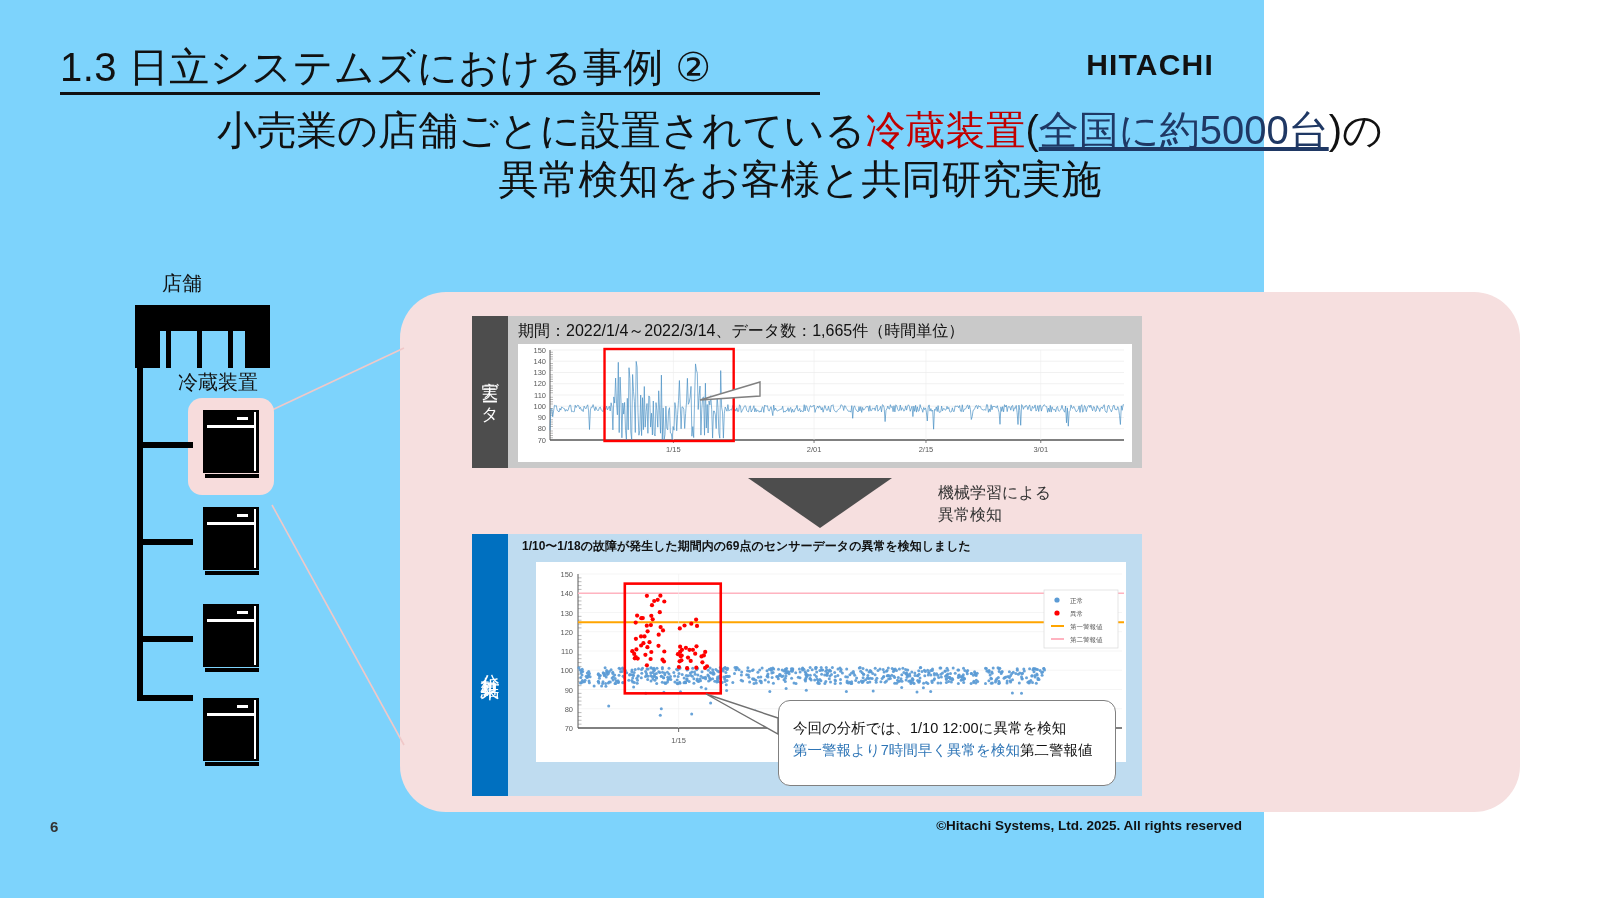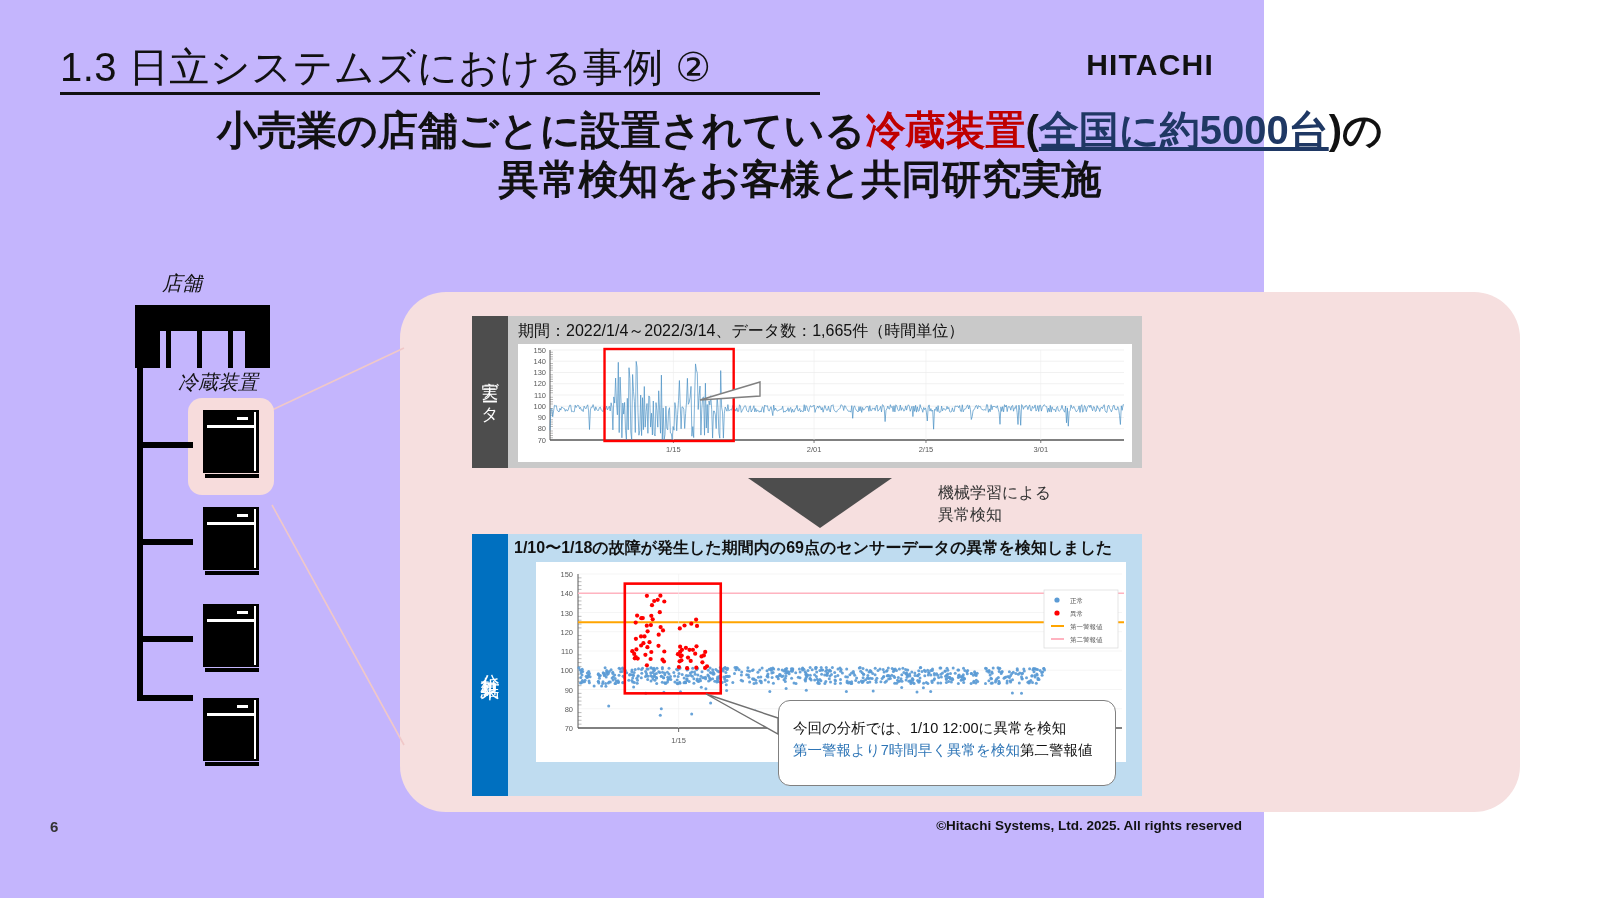--- a/index.html
+++ b/index.html
@@ -2,47 +2,47 @@
 <html><head>
 <meta charset="utf-8">
 <style>
   * { box-sizing: border-box; margin: 0; padding: 0; }
   html, body {
     width: 1600px; height: 898px;
     background: #ffffff;
     font-family: "Liberation Sans", "DejaVu Sans", sans-serif;
     overflow: hidden;
   }
-  #slide { position: relative; width: 1264px; height: 898px; background: #c4b5fd; }
+  #slide { position: relative; width: 1264px; height: 898px; background: #7dd3fc; }
 
   
   .title {
     position: absolute; left: 60px; top: 40px;
     font-size: 40px; font-weight: 400; color: #111;
     letter-spacing: 0.5px; white-space: nowrap;
   }
   .title-rule {
     position: absolute; left: 60px; top: 92px; width: 760px; height: 3px;
     background: #111;
   }
   .logo {
     position: absolute; right: 50px; top: 48px;
     font-size: 30px; font-weight: bold; color: #111;
     letter-spacing: 1.2px;
   }
   .subtitle {
     position: absolute; left: 0; top: 106px; width: 1600px;
     text-align: center;
-    font-size: 40px; font-weight: bold; color: #111; line-height: 1.22;
+    font-size: 40px; font-weight: normal; color: #111; line-height: 1.22;
   }
   .subtitle .hl-red { color: #c00000; }
   .subtitle .hl-navy { color: #1f3864; text-decoration: underline; text-underline-offset: 3px; }
 
   
-  .diag { position: absolute; left: 110px; top: 270px; width: 320px; height: 540px; font-style: italic; }
+  .diag { position: absolute; left: 110px; top: 270px; width: 320px; height: 540px; }
   .lbl-store {
     position: absolute; left: 52px; top: 0px; font-size: 20px; color: #111; white-space: nowrap;
   }
   .lbl-fridge {
     position: absolute; left: 68px; top: 99px; font-size: 20px; color: #111; white-space: nowrap;
   }
   .store-shape { position: absolute; left: 25px; top: 35px; width: 135px; height: 63px; }
   .store-shape .bar-top { position: absolute; left: 0; top: 0; width: 135px; height: 13px; background: #000; }
   .store-shape .leg-l { position: absolute; left: 0; top: 0; width: 25px; height: 63px; background: #000; }
   .store-shape .leg-r { position: absolute; left: 110px; top: 0; width: 25px; height: 63px; background: #000; }
@@ -116,22 +116,22 @@
     background: #bfdcf0;
   }
   .side-tab-blue {
     position: absolute; left: 0; top: 0; width: 36px; height: 262px;
     background: #0070c0; color: #fff;
     writing-mode: vertical-rl; text-orientation: upright;
     display: flex; align-items: center; justify-content: center;
     font-size: 19px; letter-spacing: 3px;
   }
   .panel-bottom .head-text {
-    position: absolute; left: 42px; top: 4px;
-    font-size: 16px; font-weight: bold; color: #111; white-space: nowrap;
+    position: absolute; left: 50px; top: 4px;
+    font-size: 12px; font-weight: bold; color: #111; white-space: nowrap;
   }
   .chart-bottom {
     position: absolute; left: 64px; top: 28px; width: 590px; height: 200px;
     background: #fff;
   }
 
   
   .callout {
     position: absolute; background: #fff;
     border: 1.5px solid #808080; border-radius: 12px;

